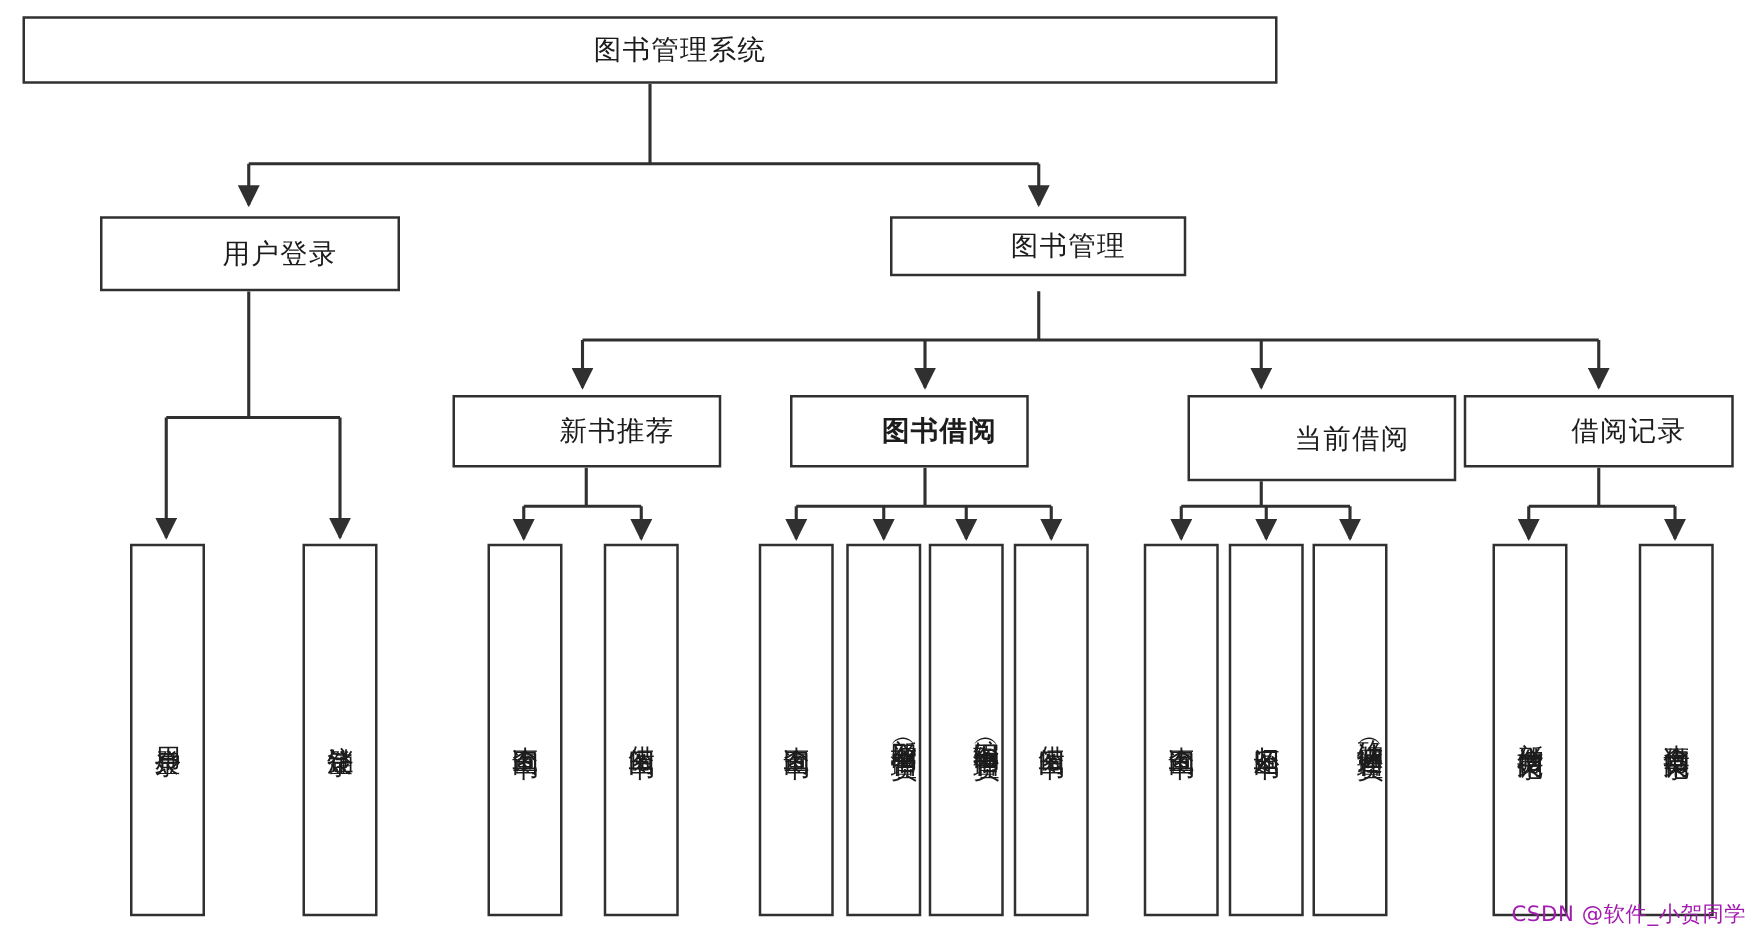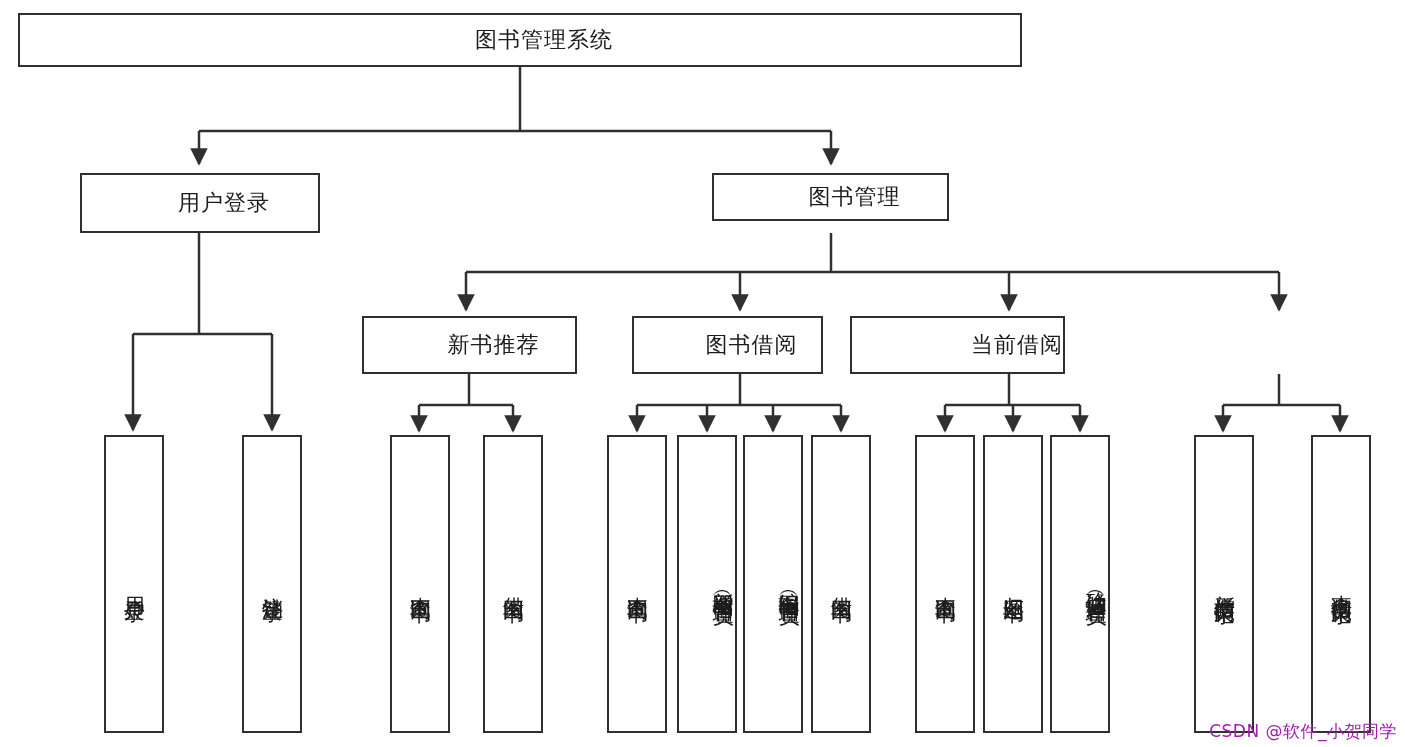--- a/index.html
+++ b/index.html
@@ -136,28 +136,31 @@
   </div>
 
   <div class="node horiz" style="left:712px; top:173px; width:237px; height:48px;">
     <span class="lbl">图书管理</span>
   </div>
 
   <div class="node horiz" style="left:362px; top:316px; width:215px; height:58px;">
     <span class="lbl">新书推荐</span>
   </div>
 
-  <div class="node horiz" style="left:632px; top:316px; width:191px; height:58px;">
+  <div class="node horiz" style="left:632px; top:316px; width:191px; height:58px;font-weight:bold;">
     <span class="lbl">图书借阅</span>
   </div>
 
-  <div class="node horiz" style="left:850px; top:316px; width:215px; height:58px;justify-content:flex-end;">
+  <div class="node horiz" style="left:950px; top:316px; width:215px; height:69px;">
     <span class="lbl">当前借阅</span>
   </div>
 
+  <div class="node horiz" style="left:1171px; top:316px; width:216px; height:58px;">
+    <span class="lbl">借阅记录</span>
+  </div>
 
   <div class="node vert centered" style="left:104px; top:435px; width:60px; height:298px;">
     <span class="lbl">用户登录</span>
   </div>
   <div class="node vert centered" style="left:242px; top:435px; width:60px; height:298px;">
     <span class="lbl">注销登录</span>
   </div>
 
   <div class="node vert centered" style="left:390px; top:435px; width:60px; height:298px;">
     <span class="lbl">查询图书</span>

